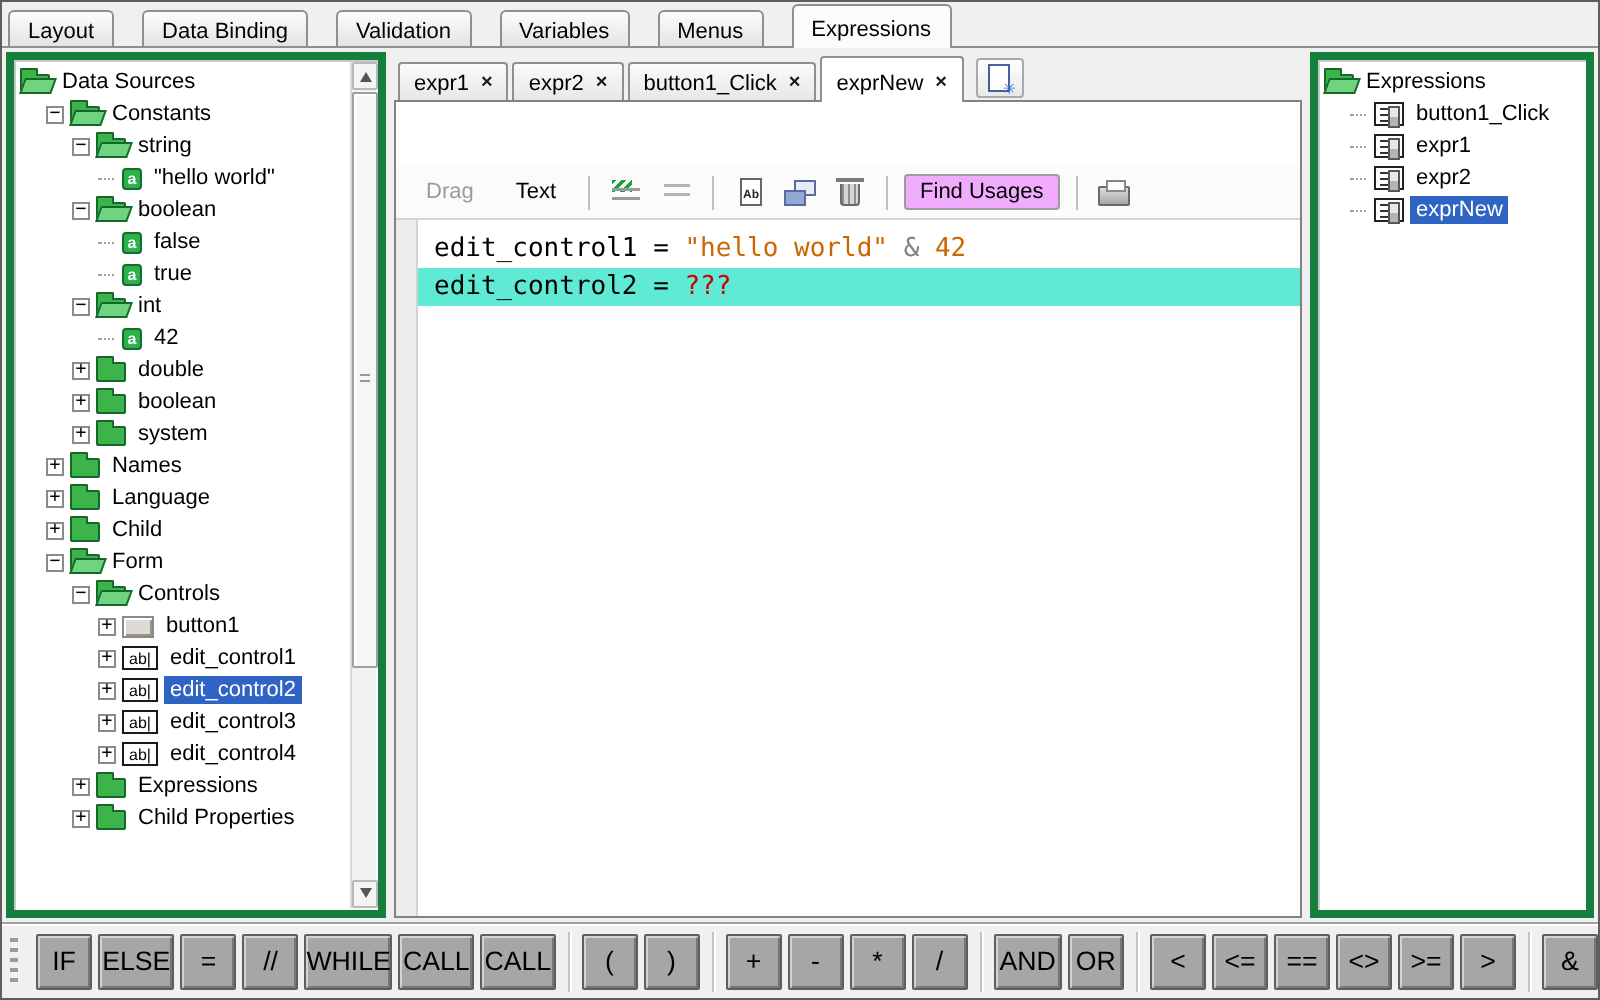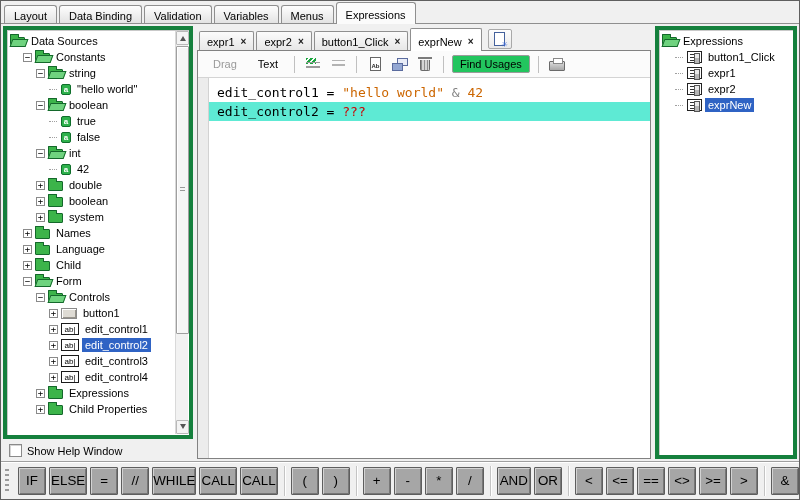--- a/index.html
+++ b/index.html
@@ -6,21 +6,21 @@
   *{box-sizing:border-box;}
   .window{
     width:800px;height:500px;background:#F0F0F0;border:1px solid #5f5f5f;
     font-family:"Liberation Sans",sans-serif;font-size:11px;color:#000;
     display:flex;flex-direction:column;overflow:hidden;position:relative;
   }
 
   
   .top-tabs{height:23px;display:flex;align-items:flex-end;padding-left:3px;
     border-bottom:1px solid #8f8f8f;background:#F0F0F0;position:relative;z-index:3;}
-  .top-tab{height:18px;padding:2px 9px 0;margin-right:2px;display:flex;align-items:center;
+  .top-tab{height:18px;padding:2px 9px 0;margin-right:14px;display:flex;align-items:center;
     background:linear-gradient(#fdfdfd,#e3e3e3);border:1px solid #8f8f8f;border-bottom:none;
     border-radius:3px 3px 0 0;cursor:default;white-space:nowrap;}
   .top-tab.active{height:22px;background:#fbfbfb;margin-bottom:-1px;padding-top:3px;}
 
   
   .main{flex:1;display:flex;gap:4px;padding:2px;min-height:0;}
   .left-panel{width:190px;display:flex;flex-direction:column;min-height:0;}
   .right-panel{width:142px;display:flex;flex-direction:column;min-height:0;}
   .center-panel{flex:1;display:flex;flex-direction:column;min-width:0;min-height:0;}
 
@@ -82,24 +82,24 @@
   .doc-tab.active{height:23px;background:#fff;margin-bottom:-1px;padding-top:4px;}
   .tab-close{font-weight:bold;font-size:10px;line-height:10px;color:#1a1a1a;cursor:default;}
   .tool-btn{width:24px;height:20px;margin-left:4px;margin-bottom:1px;display:flex;align-items:center;justify-content:center;
     border:1px solid #a9a9a9;border-radius:2px;background:linear-gradient(#fdfdfd,#e9e9e9);}
   .new-expression-icon{width:11px;height:14px;background:#fff;border:1px solid #44619c;position:relative;}
   .new-expression-icon::after{content:"✳";position:absolute;right:-4px;bottom:-4px;color:#3F6BD6;font-size:8px;line-height:8px;}
 
   
   .editor-frame{flex:1;border:1px solid #828282;background:#fff;display:flex;flex-direction:column;min-height:0;}
   .editor-toolbar{height:27px;background:#fbfbfb;border-bottom:1px solid #d4d4d4;
-    display:flex;align-items:center;gap:5px;padding:0 7px;flex:none;}
+    display:flex;align-items:center;gap:5px;padding:0 7px;flex:none;margin-top:32px;}
   .tb-text{padding:2px 8px;color:#000;}
   .tb-text.disabled{color:#9a9a9a;}
-  .tb-boxed{padding:2px 7px;border:1px solid #9b9b9b;border-radius:2px;background:#22c55e;}
+  .tb-boxed{padding:2px 7px;border:1px solid #9b9b9b;border-radius:2px;background:#f0abfc;}
   .tb-sep{width:1px;height:17px;background:#c0c0c0;margin:0 3px;flex:none;}
   .tb-icon{width:20px;height:18px;display:flex;align-items:center;justify-content:center;position:relative;}
 
   .syntax-check-icon{width:14px;height:12px;position:relative;}
   .syntax-check-icon::after{content:"";position:absolute;left:0;bottom:0;width:14px;height:8px;
     background:repeating-linear-gradient(to bottom,#9a9a9a 0 1.5px,transparent 1.5px 4.5px);}
   .syntax-check-icon::before{content:"";position:absolute;left:0;top:0;width:10px;height:6px;
     background:repeating-linear-gradient(135deg,#18A53C 0 1.5px,transparent 1.5px 3.5px);}
   .align-lines-icon{width:13px;height:8px;
     background:repeating-linear-gradient(to bottom,#b3b3b3 0 1.5px,transparent 1.5px 4.5px);}
@@ -181,27 +181,27 @@
             <div class="trow">
               <span class="ind" style="width: 28px;"></span>
               <span class="exp">−</span>
               <span class="ticon folder-open"></span>
               <span class="tlabel">boolean</span>
             </div>
             <div class="trow">
               <span class="ind" style="width: 41px;"></span>
               <span class="spc"></span>
               <span class="ticon const"></span>
+              <span class="tlabel">false</span>
+            </div>
+            <div class="trow">
+              <span class="ind" style="width: 41px;"></span>
+              <span class="spc"></span>
+              <span class="ticon const"></span>
               <span class="tlabel">true</span>
-            </div>
-            <div class="trow">
-              <span class="ind" style="width: 41px;"></span>
-              <span class="spc"></span>
-              <span class="ticon const"></span>
-              <span class="tlabel">false</span>
             </div>
             <div class="trow">
               <span class="ind" style="width: 28px;"></span>
               <span class="exp">−</span>
               <span class="ticon folder-open"></span>
               <span class="tlabel">int</span>
             </div>
             <div class="trow">
               <span class="ind" style="width: 41px;"></span>
               <span class="spc"></span>
@@ -297,24 +297,20 @@
               <span class="exp">+</span>
               <span class="ticon folder-closed"></span>
               <span class="tlabel">Child Properties</span>
             </div>
           </div>
         <div class="vscroll">
           <div class="sb-btn sb-up"></div>
           <div class="sb-thumb"></div>
           <div class="sb-btn sb-down"></div>
         </div>
-      </div>
-      <div class="help-row">
-        <span class="checkbox"></span>
-        <span>Show Help Window</span>
       </div>
     </div>
 
     <div class="center-panel">
       <div class="doc-tabs" id="docTabs">
           <div class="doc-tab">
             <span>expr1</span>
             <span class="tab-close">×</span>
           </div>
           <div class="doc-tab">

